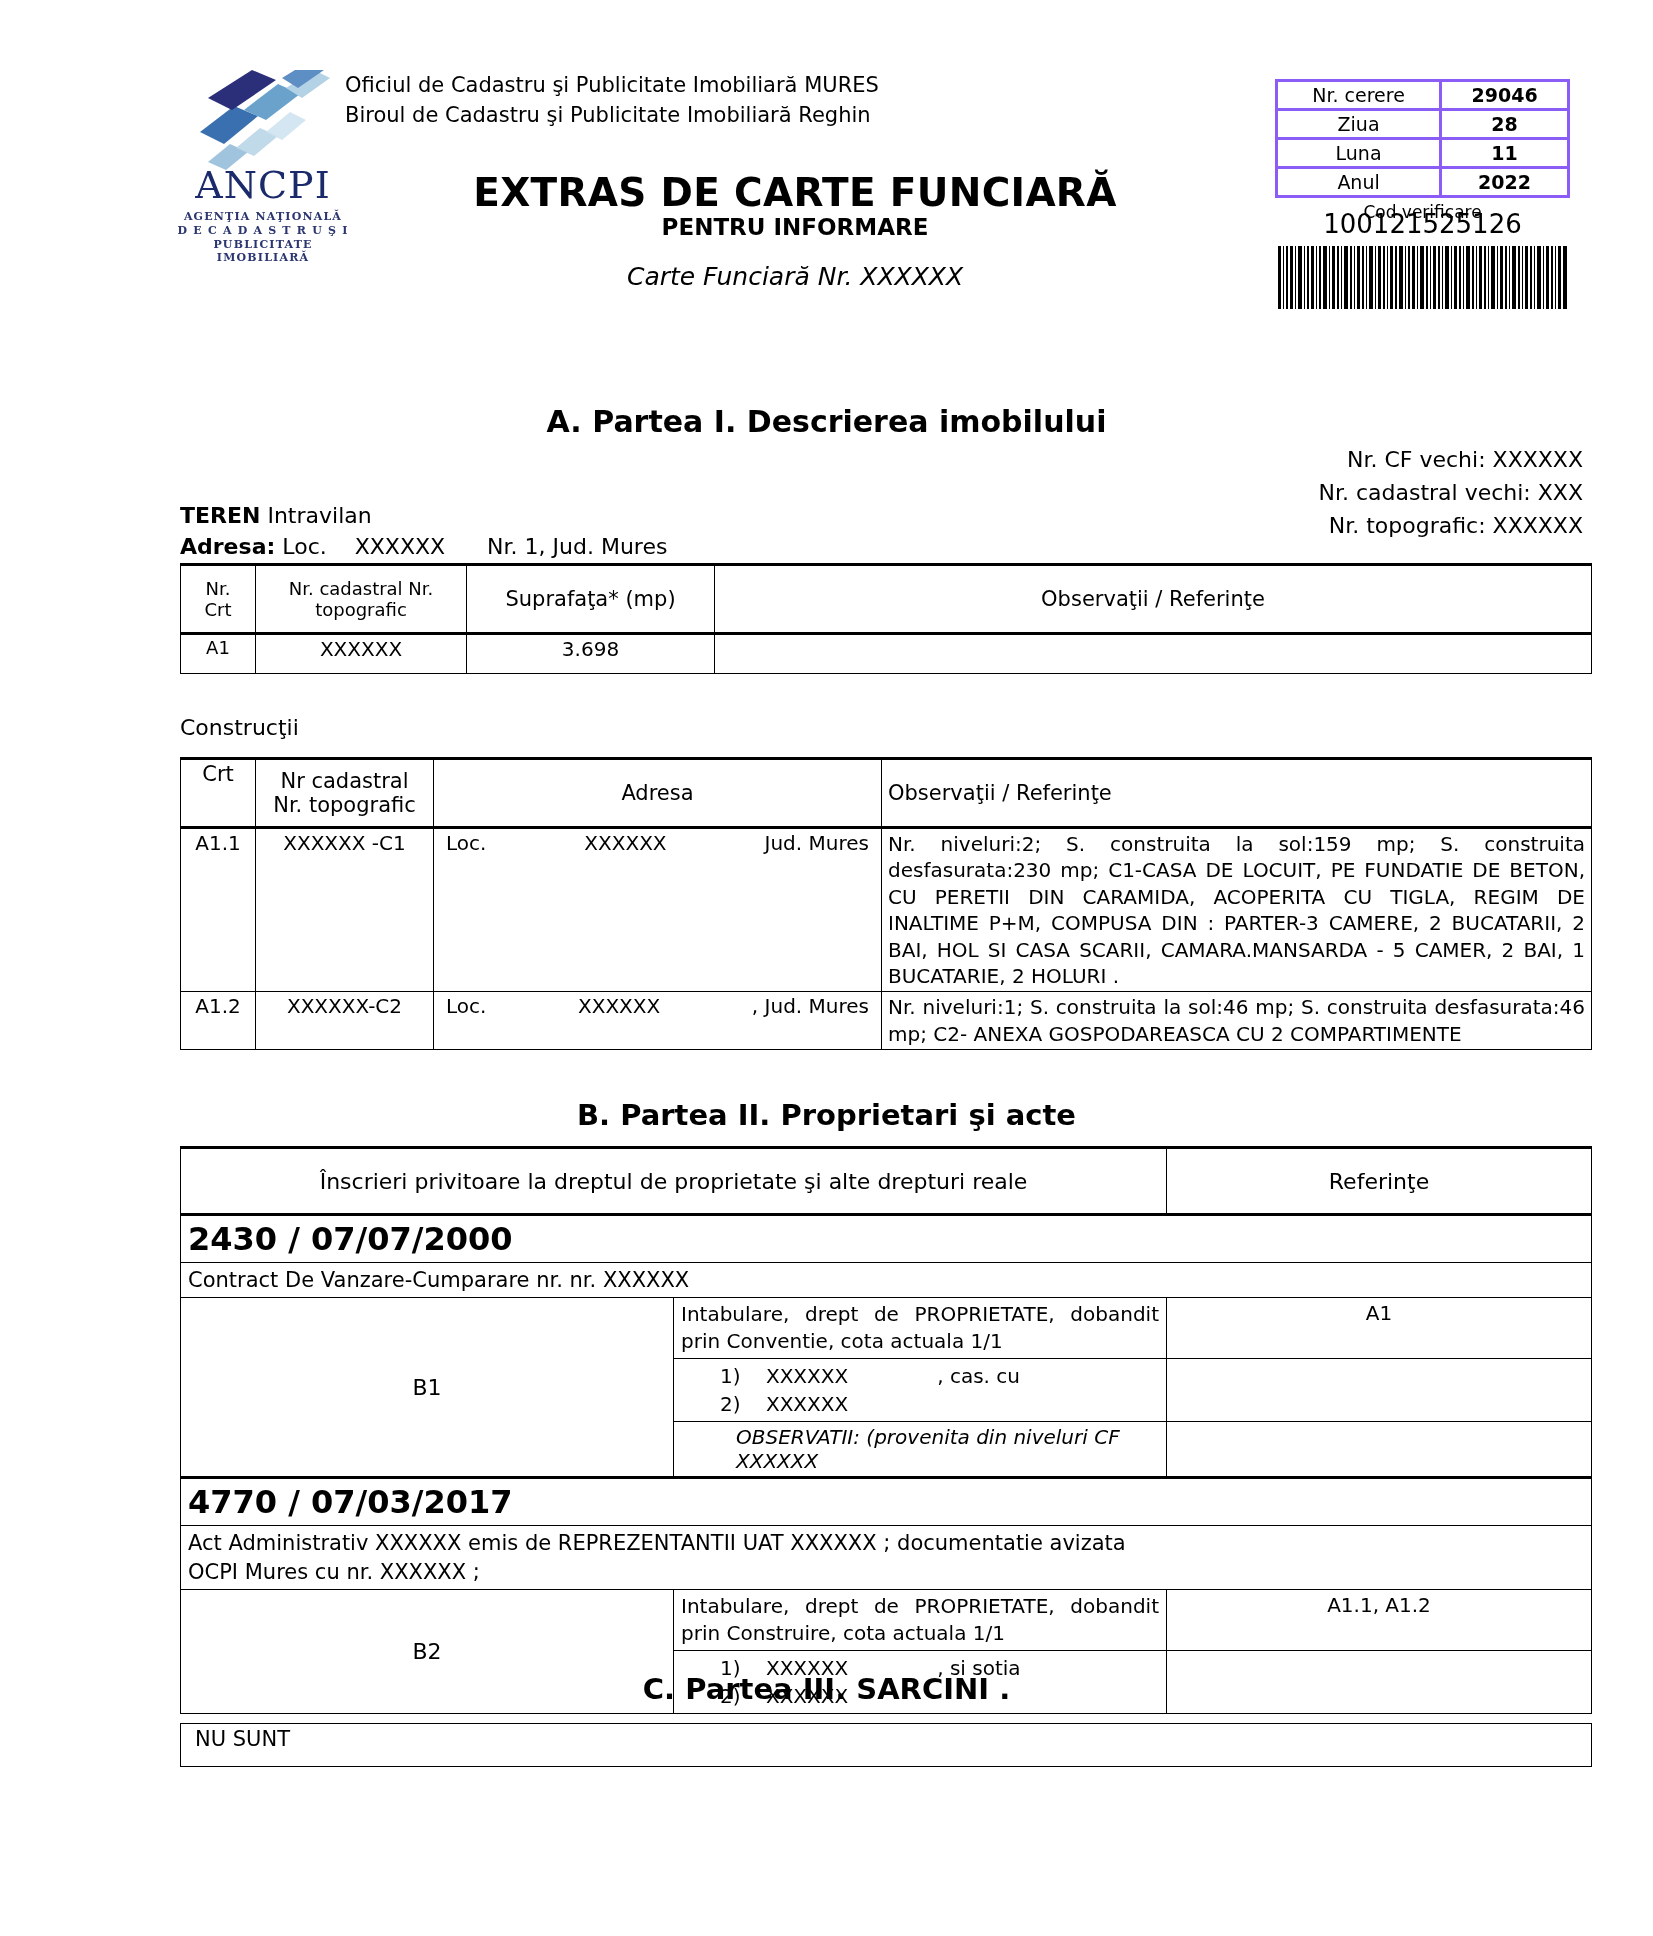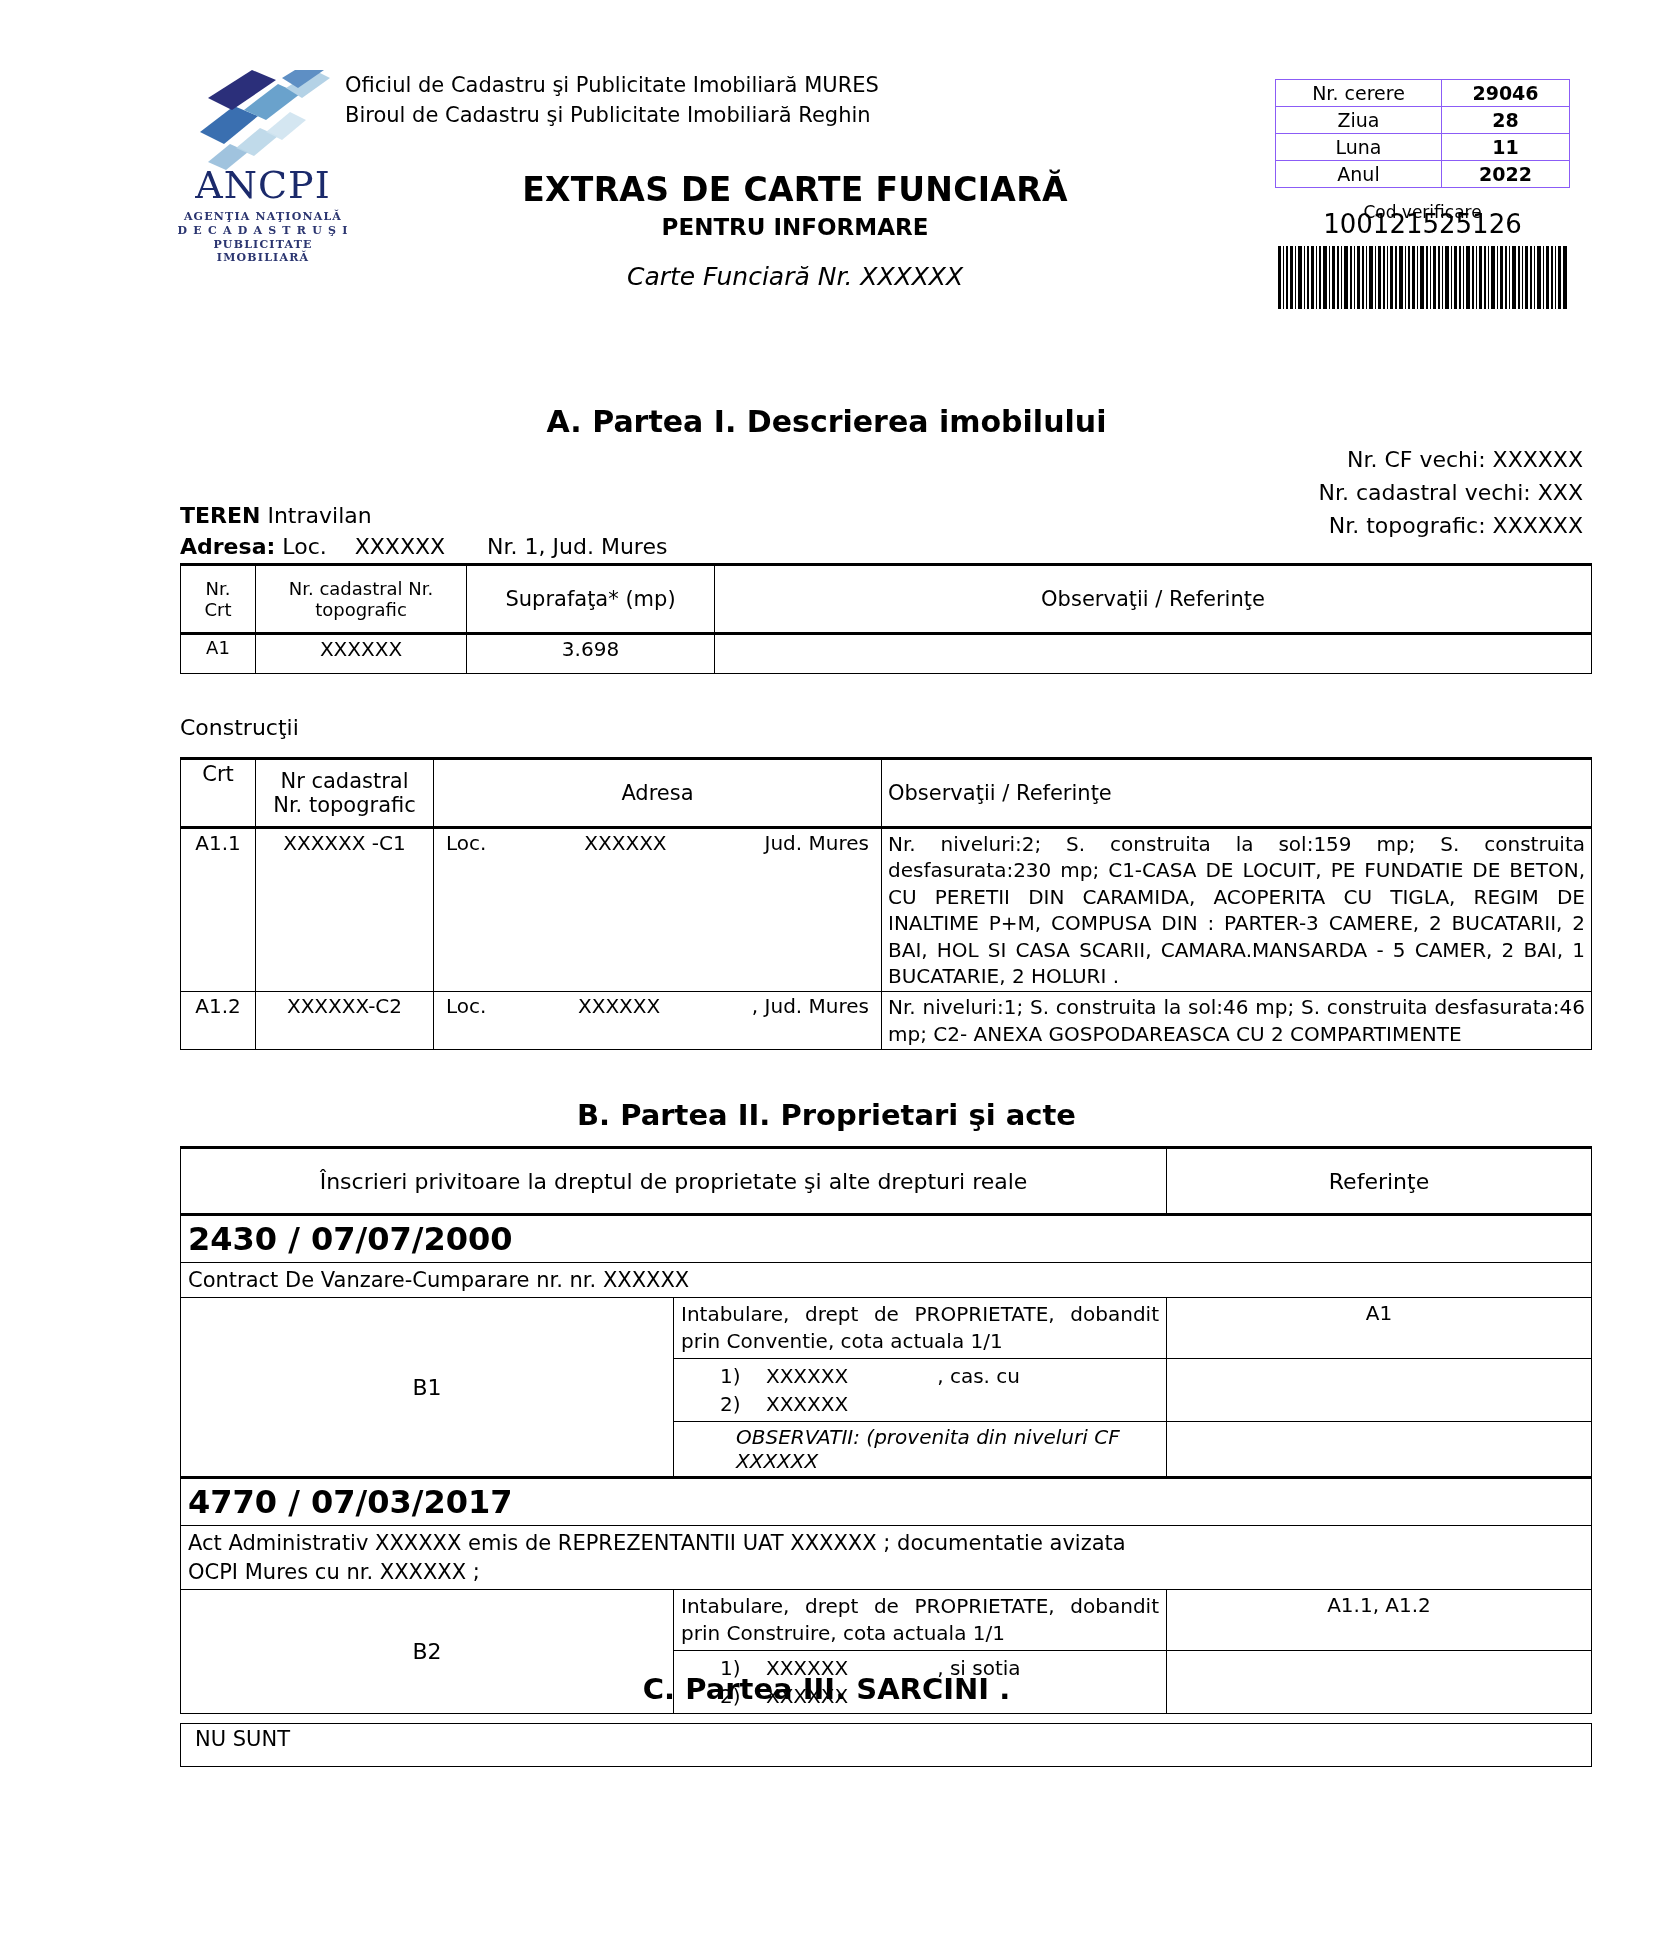--- a/index.html
+++ b/index.html
@@ -70,21 +70,21 @@
     line-height: 1.45;
     white-space: nowrap;
   }
 
   .title-main {
     position: absolute;
     left: 345px;
     top: 108px;
     width: 900px;
     text-align: center;
-    font-size: 33px;
+    font-size: 39px;
     font-weight: bold;
     letter-spacing: 0.3px;
   }
   .title-sub {
     position: absolute;
     left: 345px;
     top: 152px;
     width: 900px;
     text-align: center;
     font-size: 23px;
@@ -102,21 +102,21 @@
 
   
   .req-table {
     position: absolute;
     left: 1275px;
     top: 17px;
     border-collapse: collapse;
     width: 295px;
   }
   .req-table td {
-    border: 1px solid #8b5cf6;
+    border: 3px solid #8b5cf6;
     height: 26px;
     font-size: 19px;
     text-align: center;
     padding: 0 4px;
   }
   .req-table td.val { font-weight: bold; width: 125px; }
   .req-table td.lbl { width: 168px; }
 
   .cod-label {
     position: absolute;

